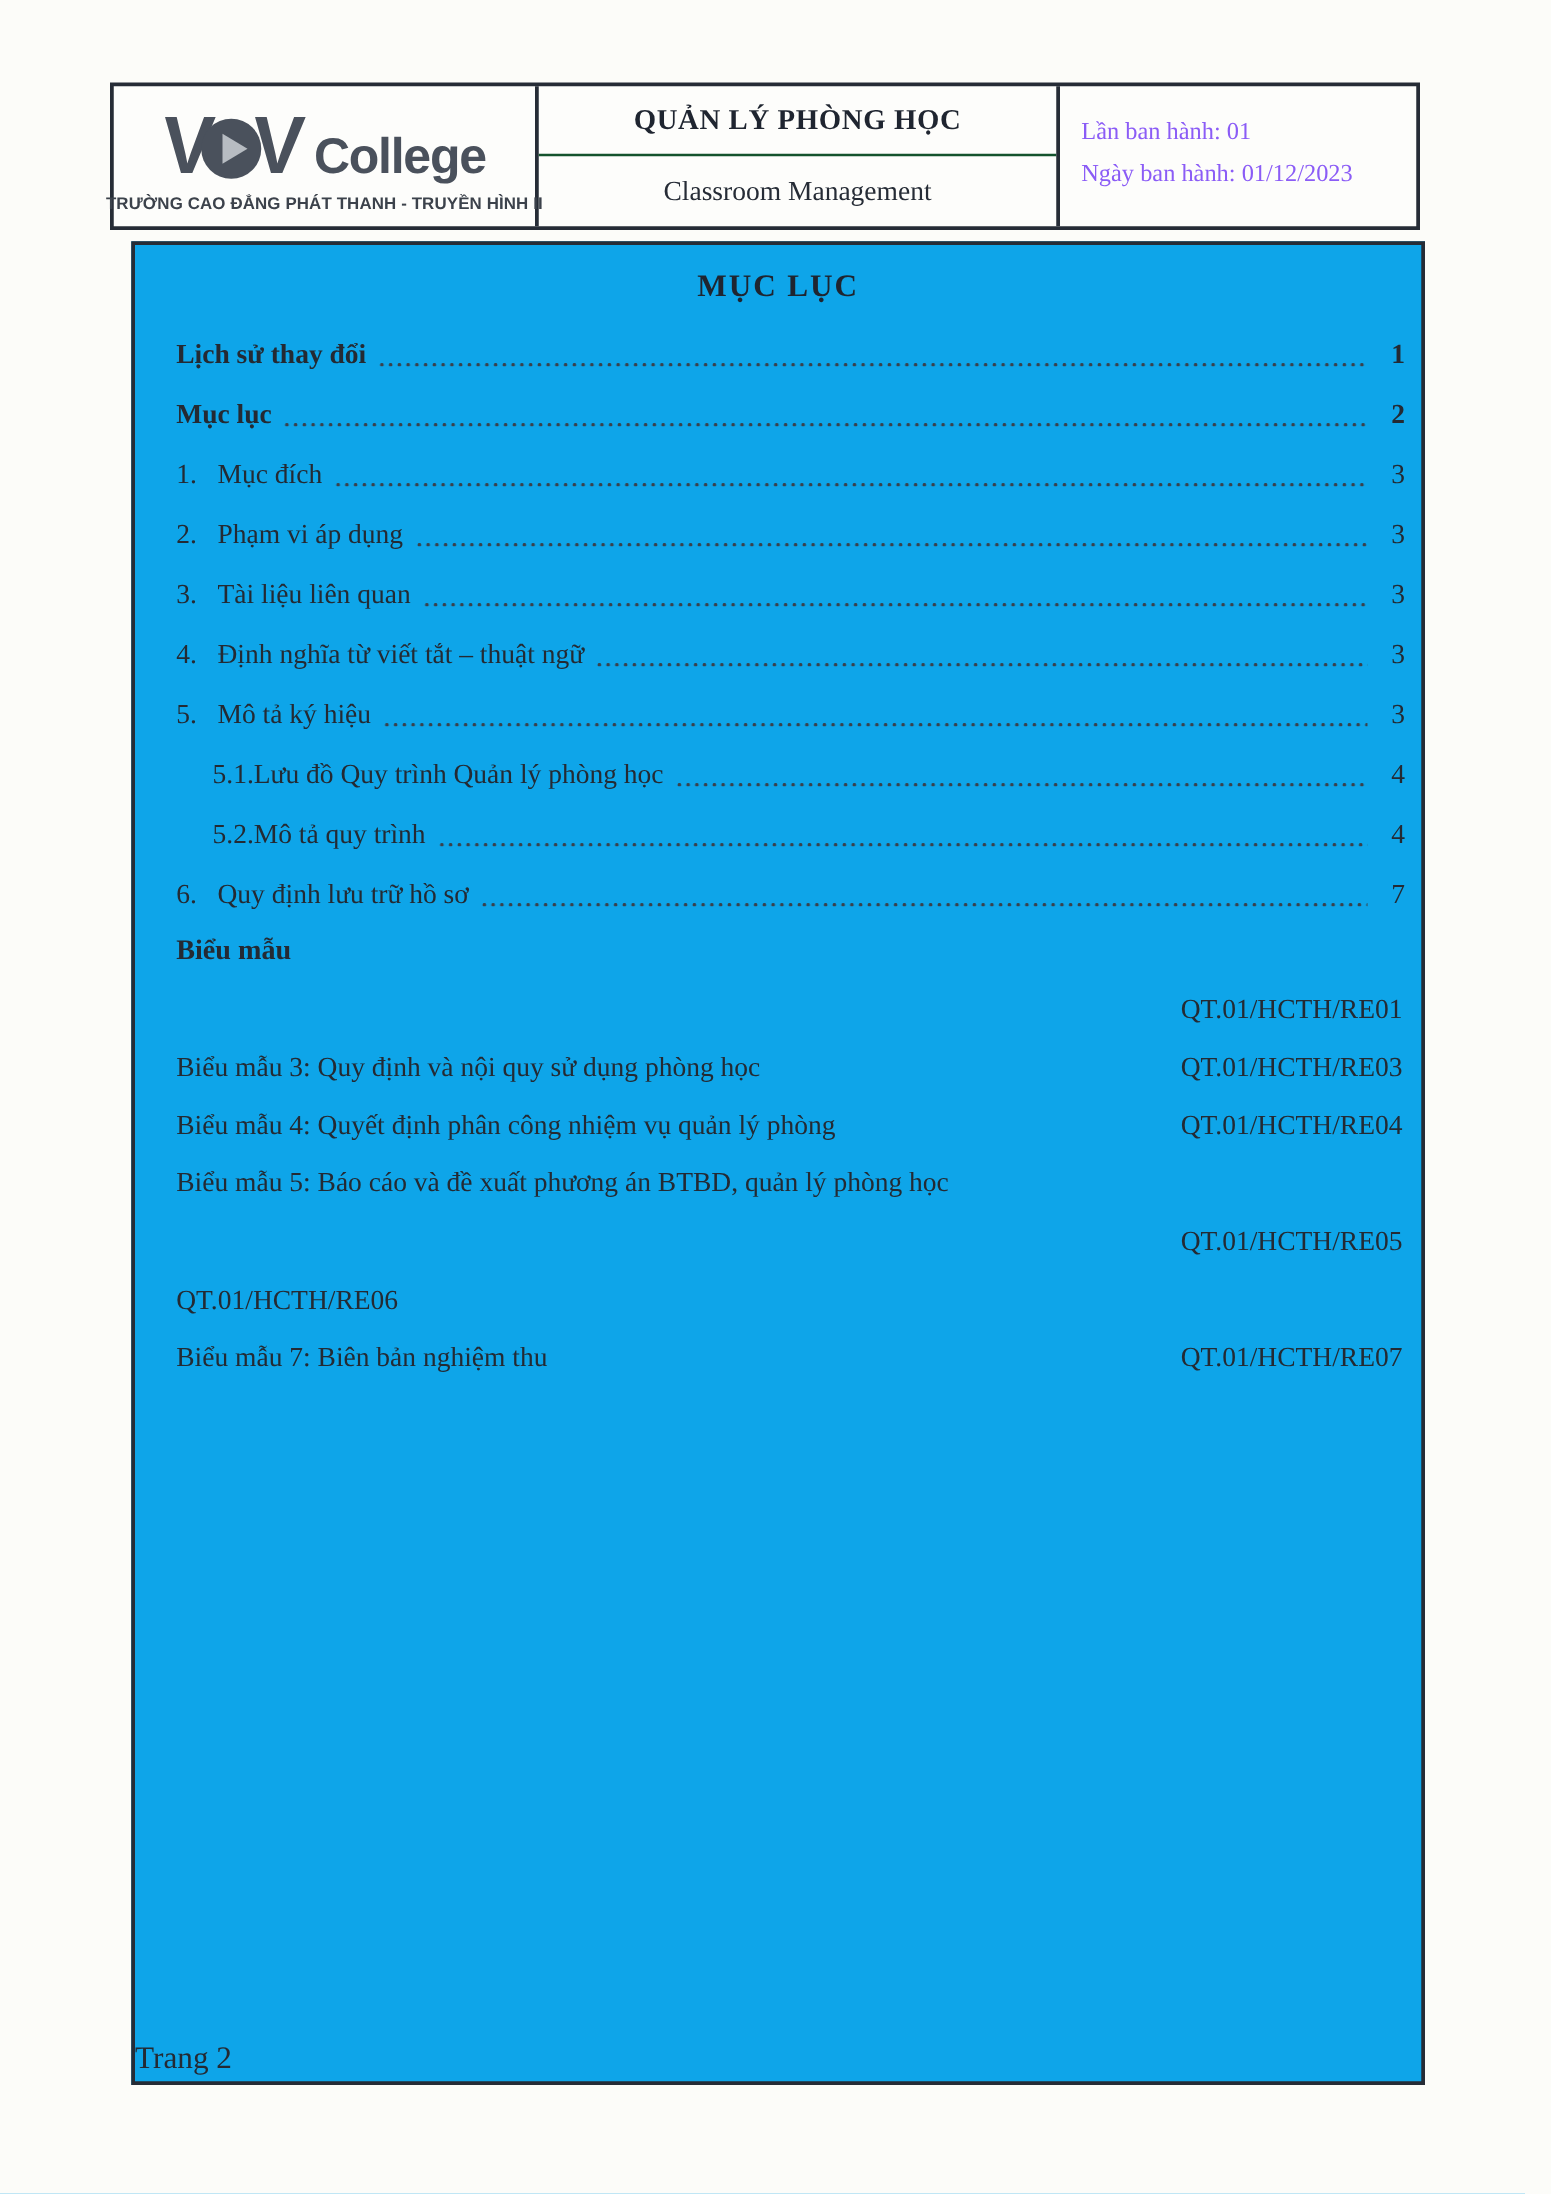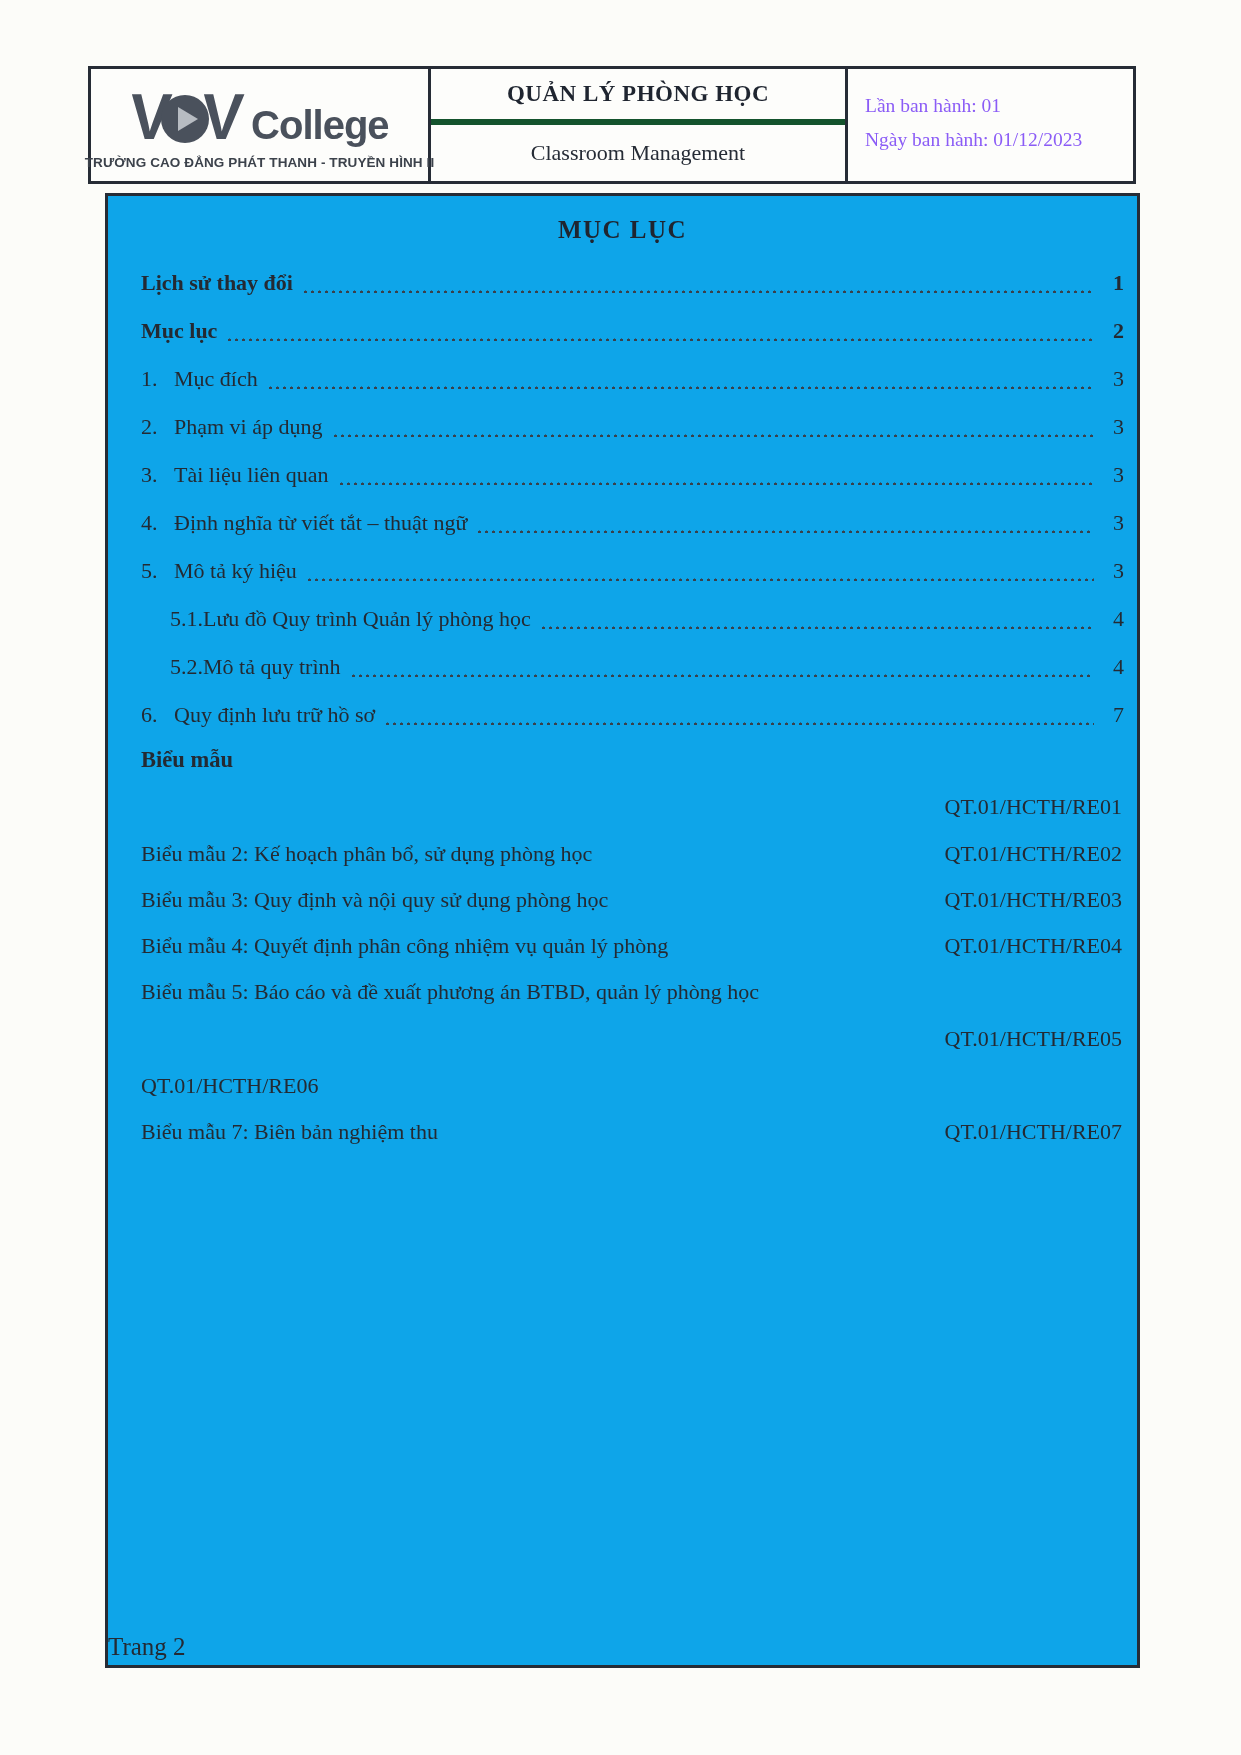--- a/index.html
+++ b/index.html
@@ -47,21 +47,21 @@
     font-weight:900; font-size:40px; color:#4a515c;
     margin-left:12px; letter-spacing:-1px; align-self:flex-end; line-height:54px;
   }
   .logo-subtitle {
     font-family:"Liberation Sans", sans-serif;
     font-weight:700; font-size:13.5px; color:#3c424b;
     margin-top:3px; white-space:nowrap; letter-spacing:0.1px;
   }
   .cell-title { flex:1; display:flex; flex-direction:column; }
   .title-vi {
-    height:50%; border-bottom:6px solid #14532d; box-sizing:border-box;
+    height:50%; border-bottom:2px solid #14532d; box-sizing:border-box;
     display:flex; align-items:center; justify-content:center;
     font-weight:bold; font-size:23px; letter-spacing:0.5px; color:#1f2530;
   }
   .title-en {
     height:50%; display:flex; align-items:center; justify-content:center;
     font-size:22px; color:#262c36;
   }
   .cell-issue {
     width:288px; border-left:3px solid #262c36;
     padding:20px 0 0 17px; font-size:19.5px; line-height:34px; color:#8b5cf6;
@@ -198,24 +198,20 @@
         <span class="toc-page">7</span>
       </div>
     </div>
 
   <div class="forms-heading">Biểu mẫu</div>
   <div id="forms-list">
       <div class="form-row form-code-row">
         <span class="form-code">QT.01/HCTH/RE01</span>
       </div>
       <div class="form-row">
-        <span class="form-label">Biểu mẫu 2: Kế hoạch phân bổ, sử dụng phòng học</span>
-        <span class="form-code">QT.01/HCTH/RE02</span>
-      </div>
-      <div class="form-row">
         <span class="form-label">Biểu mẫu 3: Quy định và nội quy sử dụng phòng học</span>
         <span class="form-code">QT.01/HCTH/RE03</span>
       </div>
       <div class="form-row">
         <span class="form-label">Biểu mẫu 4: Quyết định phân công nhiệm vụ quản lý phòng</span>
         <span class="form-code">QT.01/HCTH/RE04</span>
       </div>
       <div class="form-row">
         <span class="form-label">Biểu mẫu 5: Báo cáo và đề xuất phương án BTBD, quản lý phòng học</span>
       </div>

